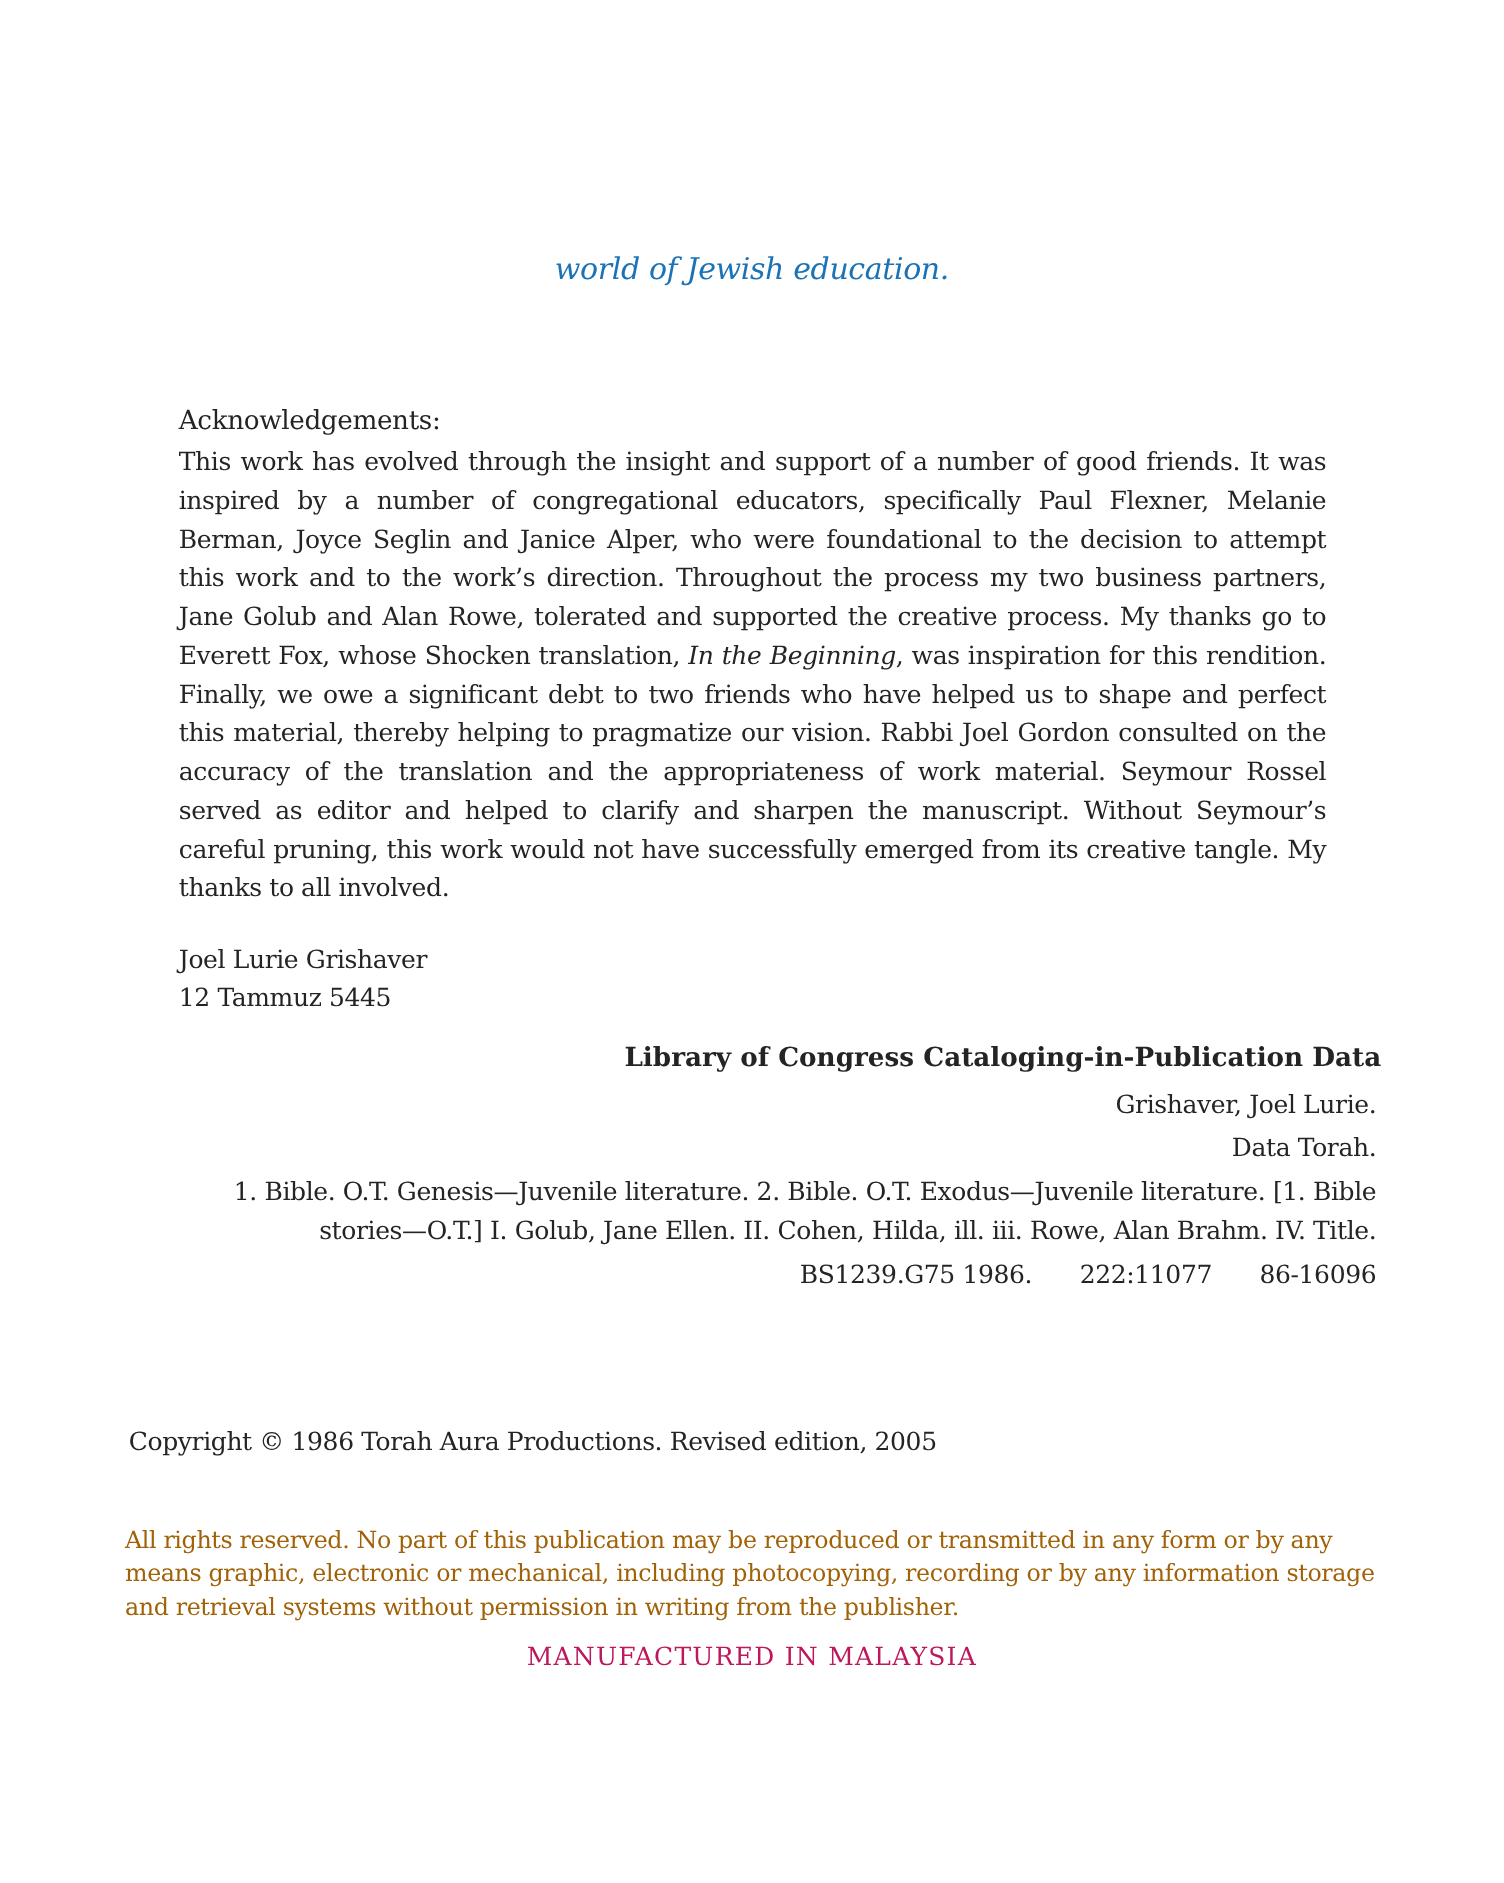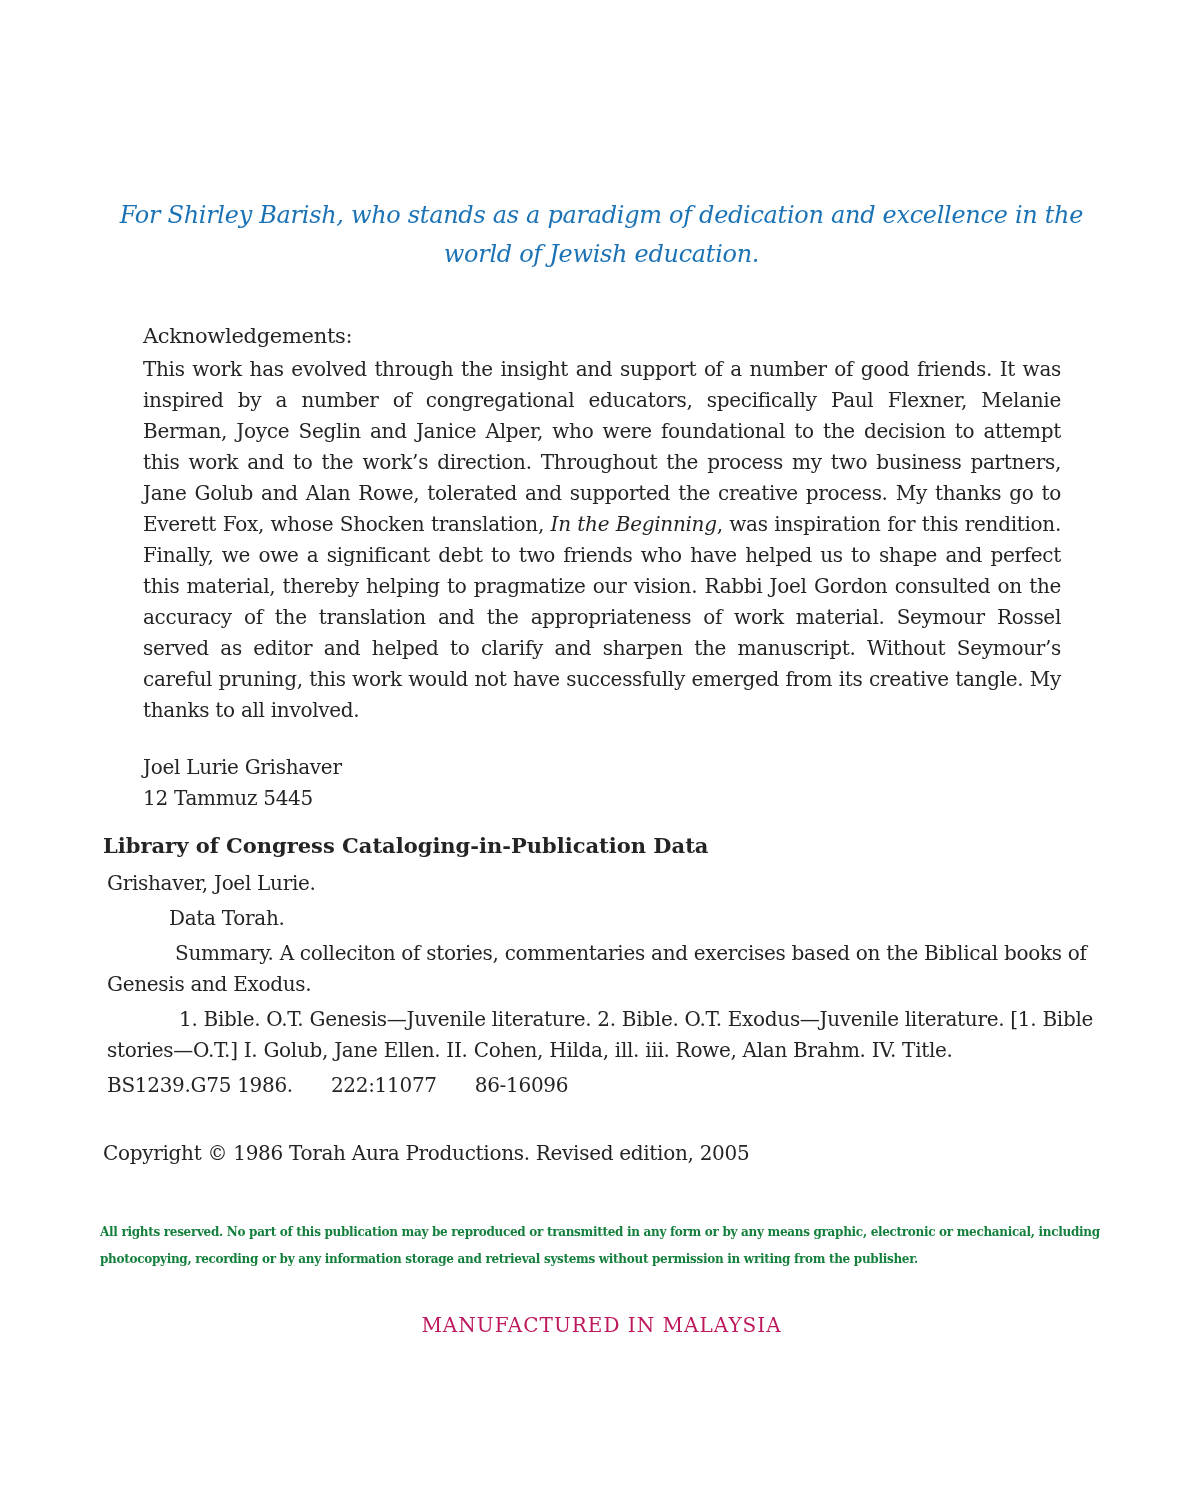--- a/index.html
+++ b/index.html
@@ -51,20 +51,21 @@
     line-height: 31px;
   }
   .ack-signature span { display: block; }
 
   .loc {
     position: absolute;
     top: 833px;
     left: 103px;
     width: 1002px;
     font-size: 20px;
+    text-align: right;
   }
   .loc-heading {
     font-size: 21px;
     font-weight: bold;
     margin: 0 0 10px 0;
     letter-spacing: 0;
   }
   .loc p { margin: 4px; line-height: 31px; }
   .loc .loc-author { margin-bottom: 3px; }
   .loc .loc-title { text-indent: 62px; margin-bottom: 4px; }
@@ -78,62 +79,59 @@
     top: 1141px;
     left: 103px;
     font-size: 20px;
   }
 
   .rights {
     position: absolute;
     top: 1219px;
     left: 100px;
     width: 1008px;
-    font-size: 12px;
+    font-size: 19px;
     line-height: 27px;
-    color: #15803d;
+    color: #a16207;
     margin: 0;
-    font-weight: bold;
   }
 
   .manufactured {
     position: absolute;
     top: 1313px;
     left: 0;
     width: 100%;
     text-align: center;
     font-size: 20px;
     letter-spacing: 1px;
     color: #be185d;
   }
 </style>
 </head>
 <body>
 
 <div class="page">
 
   <div class="dedication">
-    <span class="ded-line">For Shirley Barish, who stands as a paradigm of dedication and excellence in the</span>
     <span class="ded-line">world of Jewish education.</span>
   </div>
 
   <div class="ack">
     <h2 class="ack-heading">Acknowledgements:</h2>
     <p class="ack-body"><span>This work has evolved through the insight and support of a number of good friends. It was inspired by a number of congregational educators, specifically Paul Flexner, Melanie Berman, Joyce Seglin and Janice Alper, who were foundational to the decision to attempt this work and to the work’s direction. Throughout the process my two business partners, Jane Golub and Alan Rowe, tolerated and supported the creative process. My thanks go to Everett Fox, whose Shocken translation, </span><span class="italic">In the Beginning</span><span>, was inspiration for this rendition. Finally, we owe a significant debt to two friends who have helped us to shape and perfect this material, thereby helping to pragmatize our vision. Rabbi Joel Gordon consulted on the accuracy of the translation and the appropriateness of work material. Seymour Rossel served as editor and helped to clarify and sharpen the manuscript. Without Seymour’s careful pruning, this work would not have successfully emerged from its creative tangle. My thanks to all involved.</span></p>
     <div class="ack-signature">
       <span>Joel Lurie Grishaver</span>
       <span>12 Tammuz 5445</span>
     </div>
   </div>
 
   <div class="loc">
     <h2 class="loc-heading">Library of Congress Cataloging-in-Publication Data</h2>
     <p class="loc-author">Grishaver, Joel Lurie.</p>
     <p class="loc-title">Data Torah.</p>
-    <p class="loc-summary">Summary. A colleciton of stories, commentaries and exercises based on the Biblical books of Genesis and Exodus.</p>
     <p class="loc-subjects">1. Bible. O.T. Genesis—Juvenile literature. 2. Bible. O.T. Exodus—Juvenile literature. [1. Bible stories—O.T.] I. Golub, Jane Ellen. II. Cohen, Hilda, ill. iii. Rowe, Alan Brahm. IV. Title.</p>
     <p class="loc-numbers">
       <span class="num-gap">BS1239.G75 1986.</span><span class="num-gap">222:11077</span><span>86-16096</span>
     </p>
   </div>
 
   <div class="copyright-line">Copyright © 1986 Torah Aura Productions. Revised edition, 2005</div>
 
   <p class="rights">All rights reserved. No part of this publication may be reproduced or transmitted in any form or by any means graphic, electronic or mechanical, including photocopying, recording or by any information storage and retrieval systems without permission in writing from the publisher.</p>
 

